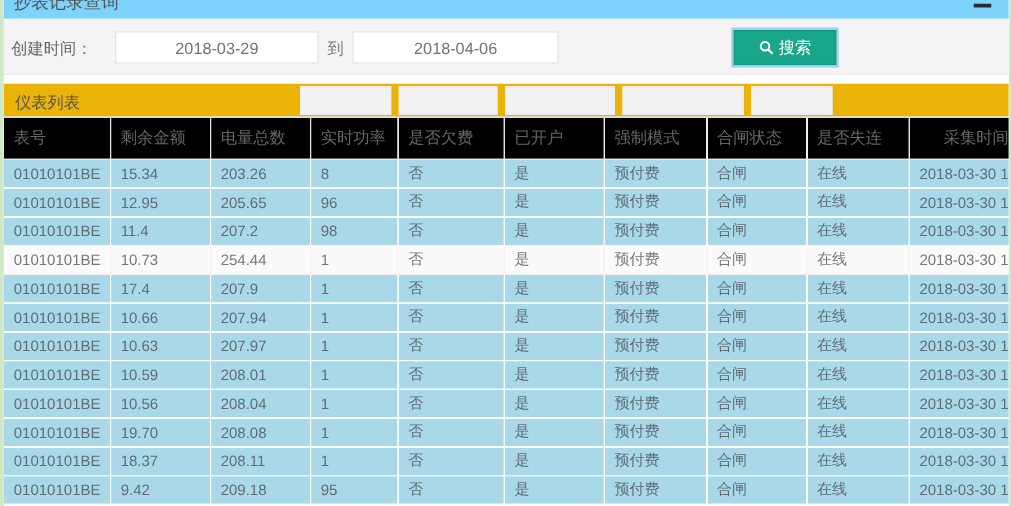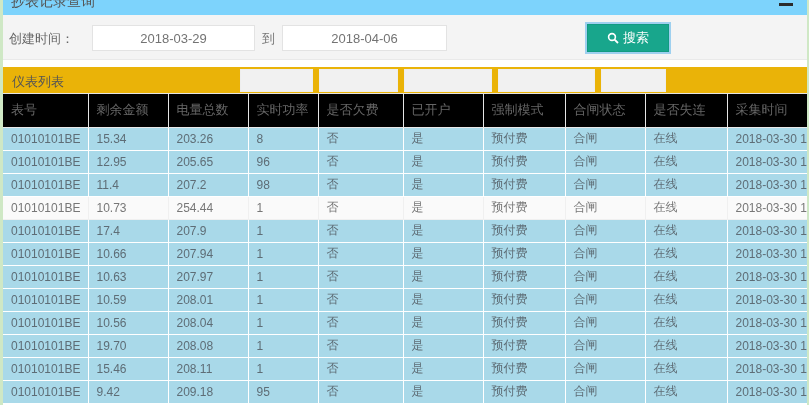--- a/index.html
+++ b/index.html
@@ -38,21 +38,21 @@
   .ghost-btn:nth-child(1){ width:73px; }
   .ghost-btn:nth-child(2){ width:79px; }
   .ghost-btn:nth-child(3){ width:88px; }
   .ghost-btn:nth-child(4){ width:97px; }
   .ghost-btn:nth-child(5){ width:65px; }
 
   
   table { border-collapse:collapse; table-layout:fixed; width:804px; }
   th { height:33px; background:#000000; border-bottom:1px solid #e8e8e8; border-right:1px solid #e5e5e5;
        font-size:13px; font-weight:normal; color:#666; text-align:left; padding-left:8px; white-space:nowrap; overflow:hidden; }
-  th:last-child { border-right:none; }
+  th:last-child { border-right:none;text-align:right; }
   td { height:23px; font-size:12px; color:#5e6d76; padding-left:8px; white-space:nowrap; overflow:hidden;
        border-bottom:1px solid #fff; border-right:1px solid rgba(255,255,255,0.55); }
   td:last-child { border-right:none; }
   tr.hl { background:#a9d9e9; }
   tr.plain { background:#fafafa; }
   tr.plain td { color:#777; border-bottom:1px solid #f0f0f0; border-right:1px solid #f0f0f0; }
 </style>
 </head>
 <body>
 
@@ -233,21 +233,21 @@
           <td>1</td>
           <td>否</td>
           <td>是</td>
           <td>预付费</td>
           <td>合闸</td>
           <td>在线</td>
           <td>2018-03-30 15:1</td>
         </tr>
         <tr class="hl">
           <td>01010101BE</td>
-          <td>15.46</td>
+          <td>18.37</td>
           <td>208.11</td>
           <td>1</td>
           <td>否</td>
           <td>是</td>
           <td>预付费</td>
           <td>合闸</td>
           <td>在线</td>
           <td>2018-03-30 15:1</td>
         </tr>
         <tr class="hl">

